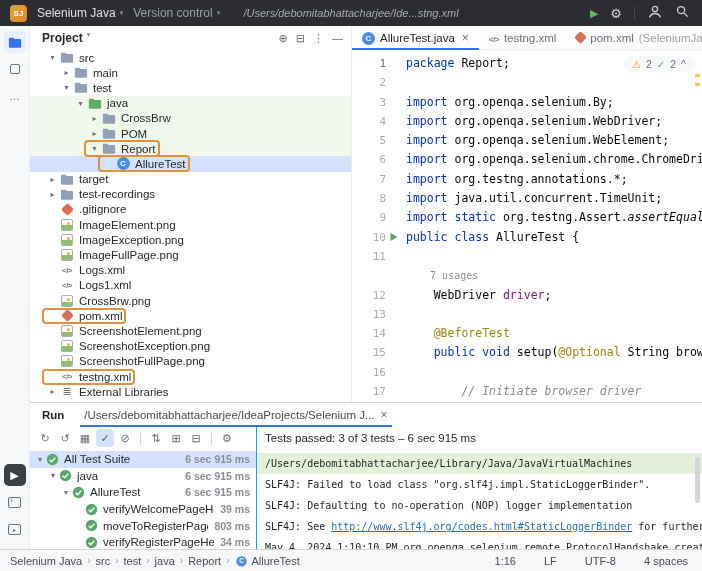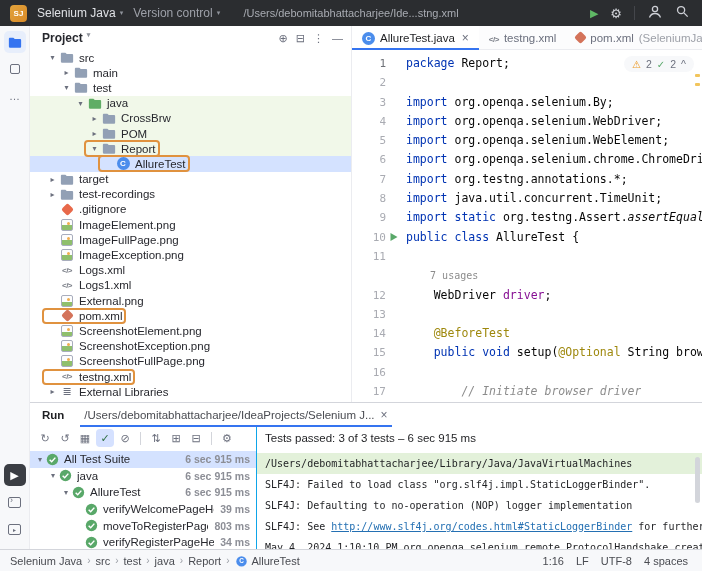--- a/index.html
+++ b/index.html
@@ -9,21 +9,21 @@
 
   
   .titlebar { position:absolute; top:0; left:0; right:0; height:26px; background:#2B2D30;
               display:flex; align-items:center; color:#DFE1E5; font-size:12px; }
   .tb-left { display:flex; align-items:center; gap:10px; padding-left:10px; }
   .logo { width:17px; height:17px; border-radius:4px; background:linear-gradient(135deg,#E2A33C,#D98A27);
           color:#fff; font-size:8px; font-weight:bold; display:flex; align-items:center; justify-content:center; }
   .tb-item { display:flex; align-items:center; cursor:default; }
   .tb-item.dim { color:#9DA0A8; }
   .chev { font-size:7px; color:#8F939B; margin-left:4px; }
-  .tb-title { position:absolute; left:50%; transform:translateX(-50%); color:#A8ABB2; font-size:11px; white-space:nowrap; }
+  .tb-title { position:absolute; left:50%; transform:translateX(-50%); color:#A8ABB2; font-size:11px; white-space:nowrap;font-style:italic; }
   .tb-right { margin-left:auto; display:flex; align-items:center; gap:12px; padding-right:12px; }
   .tb-play { color:#5FB865; font-size:11px; }
   .tb-gear { color:#CED0D6; font-size:13px; }
   .tb-sep { width:1px; height:14px; background:#44464B; }
 
   
   .strip { position:absolute; top:26px; left:0; width:30px; bottom:22px; background:#F7F8FA;
            border-right:1px solid #EBECF0; }
   .strip-bottom { position:absolute; bottom:4px; left:0; right:0; }
   .sicon { width:22px; height:22px; margin:5px auto; display:flex; align-items:center; justify-content:center;
@@ -116,21 +116,21 @@
   .conline.hl { background:#E3F1DA; }
   .clink { color:#2470B3; text-decoration:underline; }
   .con-scroll { position:absolute; right:2px; top:30px; width:5px; height:46px; background:#D3D5DB; border-radius:3px; }
 
   
   .statusbar { position:absolute; left:0; right:0; bottom:0; height:22px; background:#F7F8FA;
                border-top:1px solid #D3D5DB; display:flex; align-items:center; font-size:11px; color:#494B51; }
   .sb-left { display:flex; align-items:center; gap:5px; padding-left:10px; }
   .crumb { display:flex; align-items:center; gap:4px; }
   .crumb-sep { color:#9DA0A8; font-size:10px; }
-  .sb-right { margin-left:auto; display:flex; gap:12px; padding-right:14px; }
+  .sb-right { margin-left:auto; display:flex; gap:28px; padding-right:14px; }
 </style>
 </head>
 <body>
 
 <div class="app">
 
   <div class="titlebar">
     <div class="tb-left">
       <span class="logo">SJ</span>
       <span class="tb-item">
@@ -324,57 +324,57 @@
             </span>
             <span class="tlabel">ImageElement.png</span>
           </span>
         </div>
         <div class="trow" style="padding-left: 14px;">
           <span class="hlwrap">
             <span class="tchev"></span>
             <span class="ticon">
               <span class="imgic"></span>
             </span>
+            <span class="tlabel">ImageException.png</span>
+          </span>
+        </div>
+        <div class="trow" style="padding-left: 14px;">
+          <span class="hlwrap">
+            <span class="tchev"></span>
+            <span class="ticon">
+              <span class="imgic"></span>
+            </span>
             <span class="tlabel">ImageFullPage.png</span>
           </span>
         </div>
         <div class="trow" style="padding-left: 14px;">
           <span class="hlwrap">
             <span class="tchev"></span>
             <span class="ticon">
+              <span class="xmlic">&lt;/&gt;</span>
+            </span>
+            <span class="tlabel">Logs.xml</span>
+          </span>
+        </div>
+        <div class="trow" style="padding-left: 14px;">
+          <span class="hlwrap">
+            <span class="tchev"></span>
+            <span class="ticon">
+              <span class="xmlic">&lt;/&gt;</span>
+            </span>
+            <span class="tlabel">Logs1.xml</span>
+          </span>
+        </div>
+        <div class="trow" style="padding-left: 14px;">
+          <span class="hlwrap">
+            <span class="tchev"></span>
+            <span class="ticon">
               <span class="imgic"></span>
             </span>
-            <span class="tlabel">ImageException.png</span>
-          </span>
-        </div>
-        <div class="trow" style="padding-left: 14px;">
-          <span class="hlwrap">
-            <span class="tchev"></span>
-            <span class="ticon">
-              <span class="xmlic">&lt;/&gt;</span>
-            </span>
-            <span class="tlabel">Logs.xml</span>
-          </span>
-        </div>
-        <div class="trow" style="padding-left: 14px;">
-          <span class="hlwrap">
-            <span class="tchev"></span>
-            <span class="ticon">
-              <span class="xmlic">&lt;/&gt;</span>
-            </span>
-            <span class="tlabel">Logs1.xml</span>
-          </span>
-        </div>
-        <div class="trow" style="padding-left: 14px;">
-          <span class="hlwrap">
-            <span class="tchev"></span>
-            <span class="ticon">
-              <span class="imgic"></span>
-            </span>
-            <span class="tlabel">External.png</span>
+            <span class="tlabel">CrossBrw.png</span>
           </span>
         </div>
         <div class="trow" style="padding-left: 14px;">
           <span class="hlwrap boxed">
             <span class="tchev"></span>
             <span class="ticon">
               <span class="mvnic"></span>
             </span>
             <span class="tlabel">pom.xml</span>
           </span>

